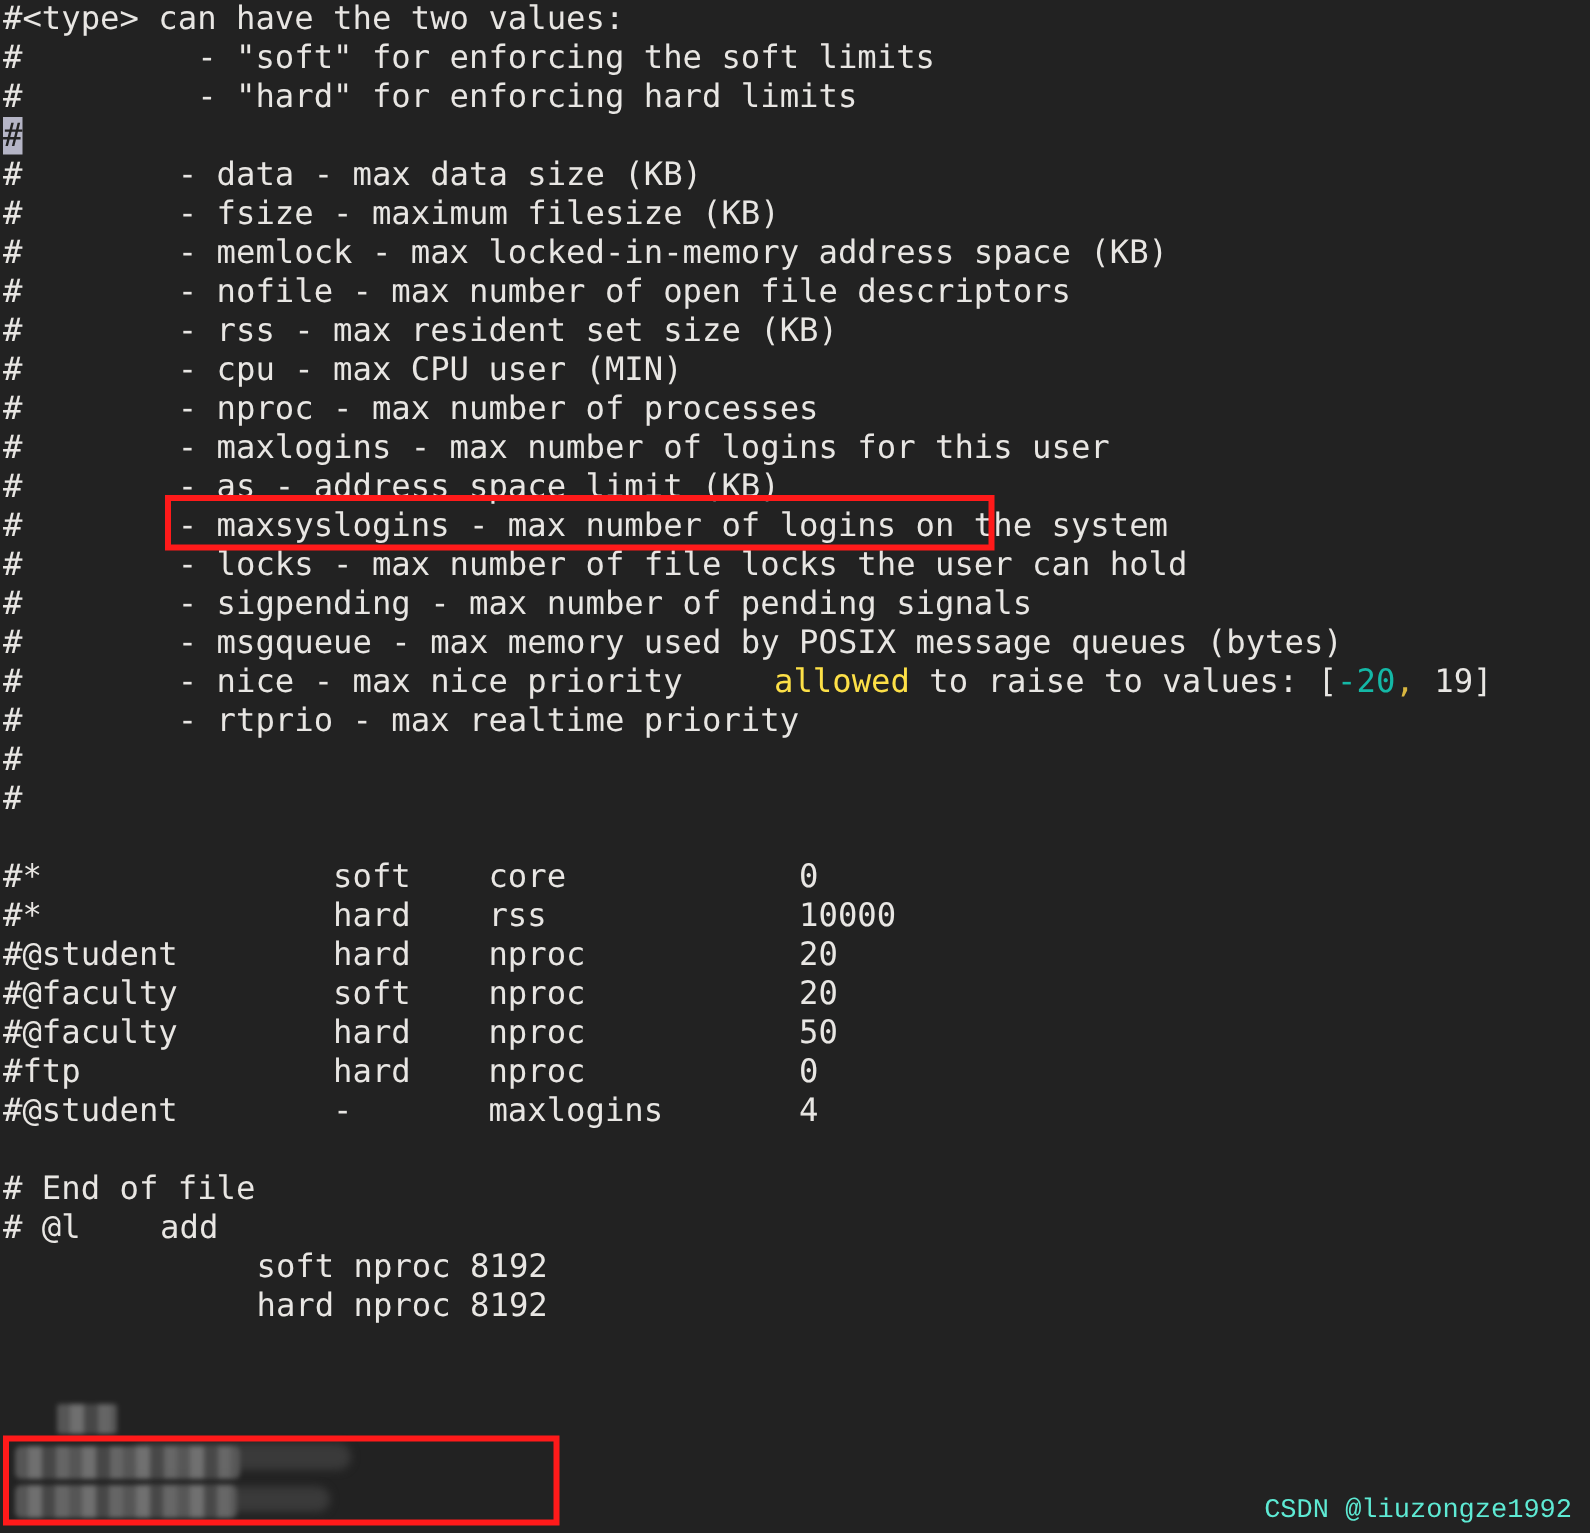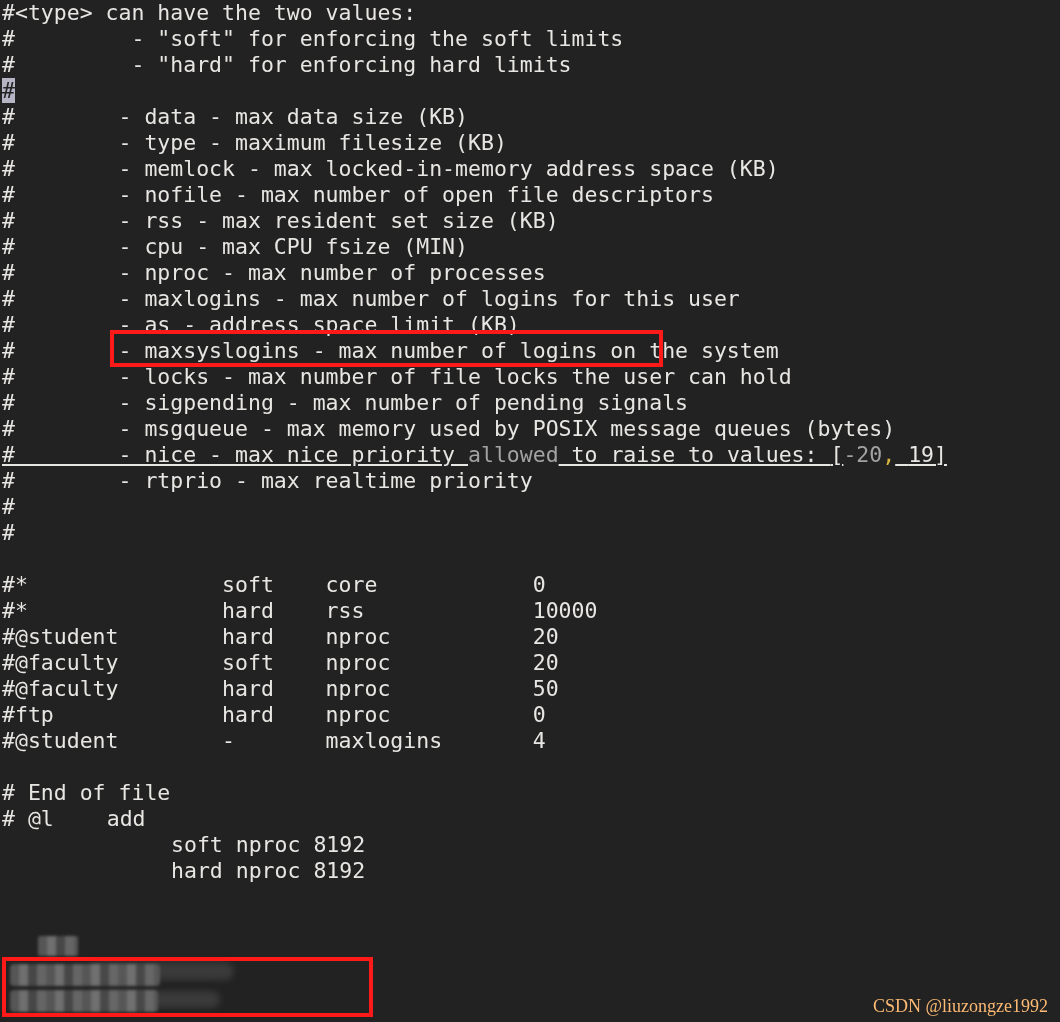--- a/index.html
+++ b/index.html
@@ -29,24 +29,24 @@
     font-size: 21.5px;
     letter-spacing: 0px;
     white-space: pre;
     color: #e8e6e3;
     padding-left: 2px;
   }
   .cursor {
     background: #b5b5c6;
     color: #222222;
   }
-  .grn { color: #a3a3a3; }
-  .cyn { color: #a3a3a3; }
+  .grn { color: #fde047; margin-left: 48px; }
+  .cyn { color: #14b8a6; }
   .yel { color: #d8b640; }
-  .wht { color: #e8e6e3; text-decoration: underline; }
+  .wht { color: #e8e6e3; }
 
   .redbox {
     position: absolute;
     border: 4px solid #ff1a1a;
     box-sizing: border-box;
     pointer-events: none;
   }
   #redbox-nproc {
     left: 110px;
     top: 330px;
@@ -109,42 +109,42 @@
     left: 90px;
     top: 991px;
     width: 130px;
     height: 17px;
   }
 
   #watermark {
     position: absolute;
     right: 12px;
     bottom: 5px;
-    font-family: Liberation Serif, serif;
+    font-family: Liberation Mono, monospace;
     font-size: 18px;
-    color: #fdba74;
+    color: #5eead4;
     white-space: pre;
   }
 </style>
 </head>
 <body>
 
 <div id="screen">
 
   <div id="code">
     <div class="line">#&lt;type&gt; can have the two values:</div>
     <div class="line">#         - "soft" for enforcing the soft limits</div>
     <div class="line">#         - "hard" for enforcing hard limits</div>
     <div class="line"><span class="cursor">#</span></div>
     <div class="line">#        - data - max data size (KB)</div>
-    <div class="line">#        - type - maximum filesize (KB)</div>
+    <div class="line">#        - fsize - maximum filesize (KB)</div>
     <div class="line">#        - memlock - max locked-in-memory address space (KB)</div>
     <div class="line">#        - nofile - max number of open file descriptors</div>
     <div class="line">#        - rss - max resident set size (KB)</div>
-    <div class="line">#        - cpu - max CPU fsize (MIN)</div>
+    <div class="line">#        - cpu - max CPU user (MIN)</div>
     <div class="line">#        - nproc - max number of processes</div>
     <div class="line">#        - maxlogins - max number of logins for this user</div>
     <div class="line">#        - as - address space limit (KB)</div>
     <div class="line">#        - maxsyslogins - max number of logins on the system</div>
     <div class="line">#        - locks - max number of file locks the user can hold</div>
     <div class="line">#        - sigpending - max number of pending signals</div>
     <div class="line">#        - msgqueue - max memory used by POSIX message queues (bytes)</div>
     <div class="line"><span class="wht">#        - nice - max nice priority </span><span class="grn">allowed</span><span class="wht"> to raise to values: </span><span class="wht">[</span><span class="cyn">-20</span><span class="yel">,</span><span class="wht"> </span><span class="wht">19</span><span class="wht">]</span></div>
     <div class="line">#        - rtprio - max realtime priority</div>
     <div class="line">#</div>

